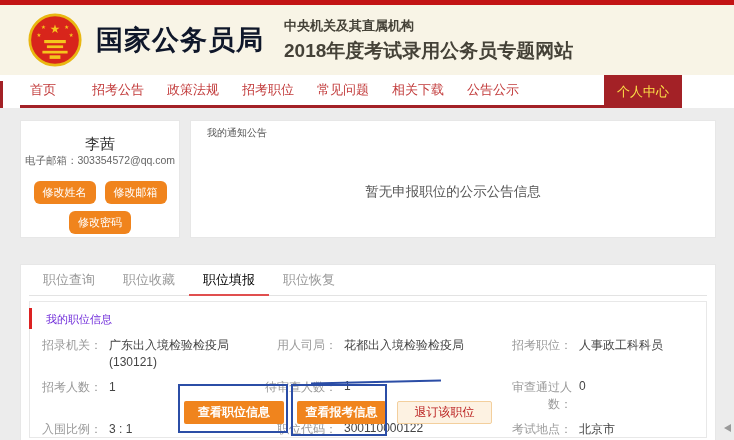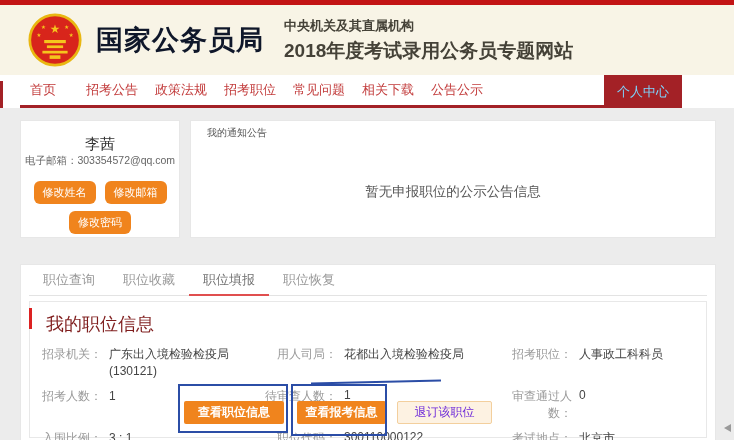--- a/index.html
+++ b/index.html
@@ -14,64 +14,64 @@
   .emblem { margin-left: 28px; flex: 0 0 auto; }
   .agency { font-size: 27px; font-weight: bold; color: #0f172a; margin-left: 14px; letter-spacing: 1px; }
   .titles { margin-left: 20px; color: #454238; }
   .titles .line1 { font-size: 13px; font-weight: bold; margin-bottom: 3px; }
   .titles .line2 { font-size: 19px; font-weight: bold; }
 
   
   .nav { position: absolute; left: 0; top: 75px; width: 734px; height: 33px; background: #fff; display: flex; align-items: stretch; }
   .nav-left-accent { position: absolute; left: 0; top: 6px; width: 3px; height: 27px; background: #a32126; }
   .nav-underline { position: absolute; left: 20px; right: 52px; bottom: 0; height: 3px; background: #a32126; }
-  .nav-item { width: 60px; margin-left: 9px; text-align: center; line-height: 30px; font-size: 13px; color: #c23b3b; text-decoration: none; cursor: pointer; }
+  .nav-item { width: 60px; margin-left: 15px; text-align: center; line-height: 30px; font-size: 13px; color: #c23b3b; text-decoration: none; cursor: pointer; }
   .nav-item:first-of-type { margin-left: 13px; }
-  .nav-item.active { margin-left: auto; margin-right: 52px; width: 78px; background: #a32126; color: #7dd3fc; line-height: 33px; height: 33px; z-index: 2; }
+  .nav-item.active { margin-left: auto; margin-right: 52px; width: 78px; background: #a32126; color: #fde047; line-height: 33px; height: 33px; z-index: 2; }
 
   
   .card { position: absolute; background: #fff; border: 1px solid #e7e7e7; }
   .user-card { left: 20px; top: 120px; width: 160px; height: 118px; text-align: center; }
   .user-name { font-size: 15px; color: #333; margin-top: 14px; }
   .user-email { font-size: 10.5px; color: #666; }
   .user-btns { margin-top: 13px; display: flex; justify-content: center; gap: 9px; }
   .mini-btn { background: #f0841d; color: #fff; border: none; font-size: 11px; padding: 4px 9px; border-radius: 6px; cursor: pointer; font-family: inherit; }
   .pwd-btn { margin-top: 7px; }
 
   .notice-card { left: 190px; top: 120px; width: 526px; height: 118px; }
   .notice-title { font-size: 10px; color: #555; padding: 5px 0 0 16px; }
   .notice-empty { position: absolute; left: 0; top: 62px; width: 100%; text-align: center; font-size: 13.5px; color: #555; }
 
   
   .main-card { left: 20px; top: 264px; width: 696px; height: 178px; }
   .tabs { display: flex; margin: 0 8px; height: 31px; align-items: stretch; border-bottom: 1px solid #e3e3e3; }
   .tab { width: 80px; text-align: center; line-height: 30px; font-size: 13px; color: #999; text-decoration: none; cursor: pointer; }
-  .tab.active { color: #737373; border-bottom: 2px solid #e04f4f; margin-bottom: -1px; }
+  .tab.active { color: #000000; border-bottom: 2px solid #e04f4f; margin-bottom: -1px; }
 
   .job-box { position: relative; margin: 5px 8px 0; height: 137px; border: 1px solid #e8e8e8; background: #fff; }
   .red-bar { position: absolute; left: -1px; top: 6px; width: 3px; height: 21px; background: #dc2222; }
-  .job-title { padding: 10px 0 0 16px; font-size: 18px; color: #7f1d1d; }
+  .job-title { padding: 10px 0 0 16px; font-size: 11px; color: #6d28d9; }
   .fields { padding: 10px 0 0 12px; font-size: 12px; }
   .frow { display: flex; align-items: flex-start; margin-bottom: 8px; }
   .cell { display: flex; align-items: flex-start; }
   .c1 { width: 212px; }
   .c2 { width: 250px; }
   .c3 { flex: 1; }
   .lbl { color: #9a9a9a; text-align: right; flex: 0 0 auto; }
   .c1 .lbl { width: 60px; }
   .c2 .lbl { width: 83px; }
   .c3 .lbl { width: 68px; }
   .val { margin-left: 7px; color: #444; }
   .c1 .val { width: 122px; white-space: pre-line; line-height: 1.4; }
 
   
   .job-btn { position: absolute; top: 401px; height: 23px; border: none; border-radius: 2px; background: #f0841d; color: #fff; font-size: 12px; font-weight: bold; cursor: pointer; font-family: inherit; }
   .job-btn.b1 { left: 184px; width: 100px; }
   .job-btn.b2 { left: 297px; width: 89px; }
-  .job-btn.b3 { left: 397px; width: 95px; background: #fdf2e2; color: #6d28d9; border: 1px solid #f3cf9d; font-weight: normal; }
+  .job-btn.b3 { left: 397px; width: 95px; background: #fdf2e2; color: #b91c1c; border: 1px solid #f3cf9d; font-weight: normal; }
 
   
   .ann { position: absolute; border: 2px solid #2b4da6; background: transparent; z-index: 5; pointer-events: none; }
   .ann1 { left: 178px; top: 384px; width: 110px; height: 49px; }
   .ann2 { left: 291px; top: 384px; width: 96px; height: 52px; }
   .strike { position: absolute; left: 311px; top: 381px; width: 130px; height: 2px; background: #2b4da6; transform: rotate(-1.4deg); z-index: 5; pointer-events: none; }
 
   
   .cursor { position: absolute; left: 724px; top: 424px; width: 0; height: 0; border-top: 4px solid transparent; border-bottom: 4px solid transparent; border-right: 7px solid #9a9a9a; }
 </style>

